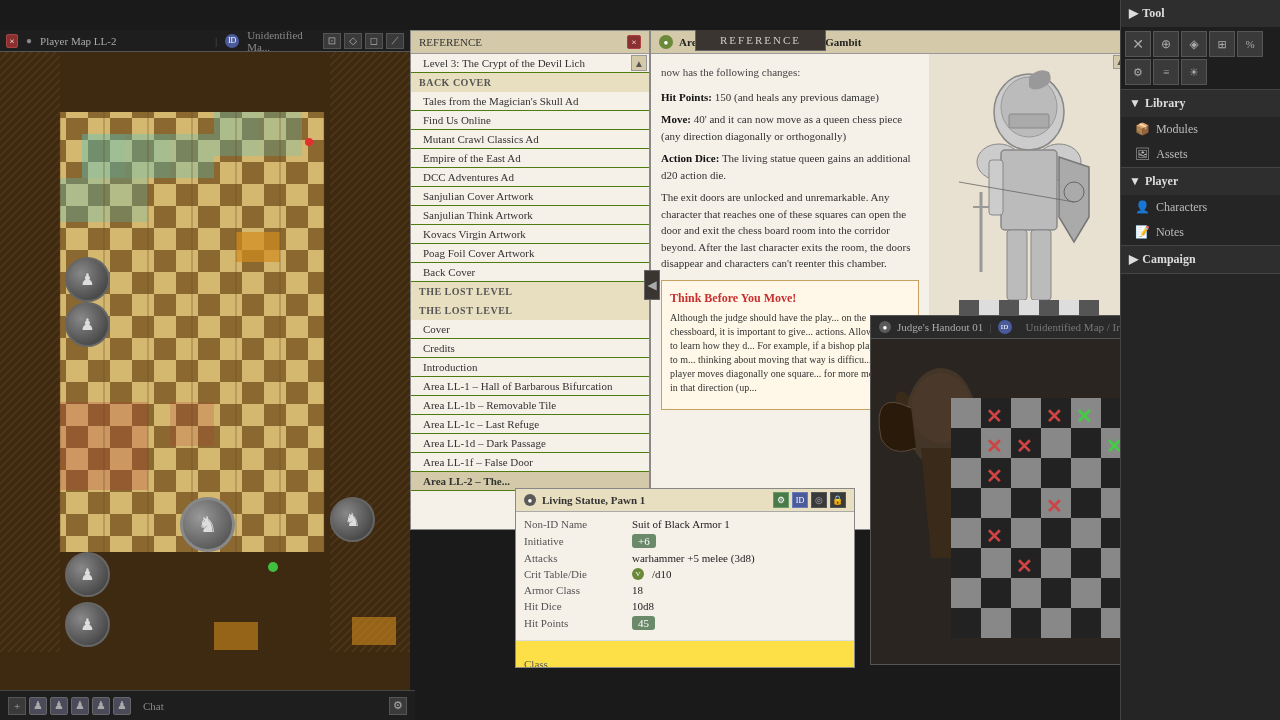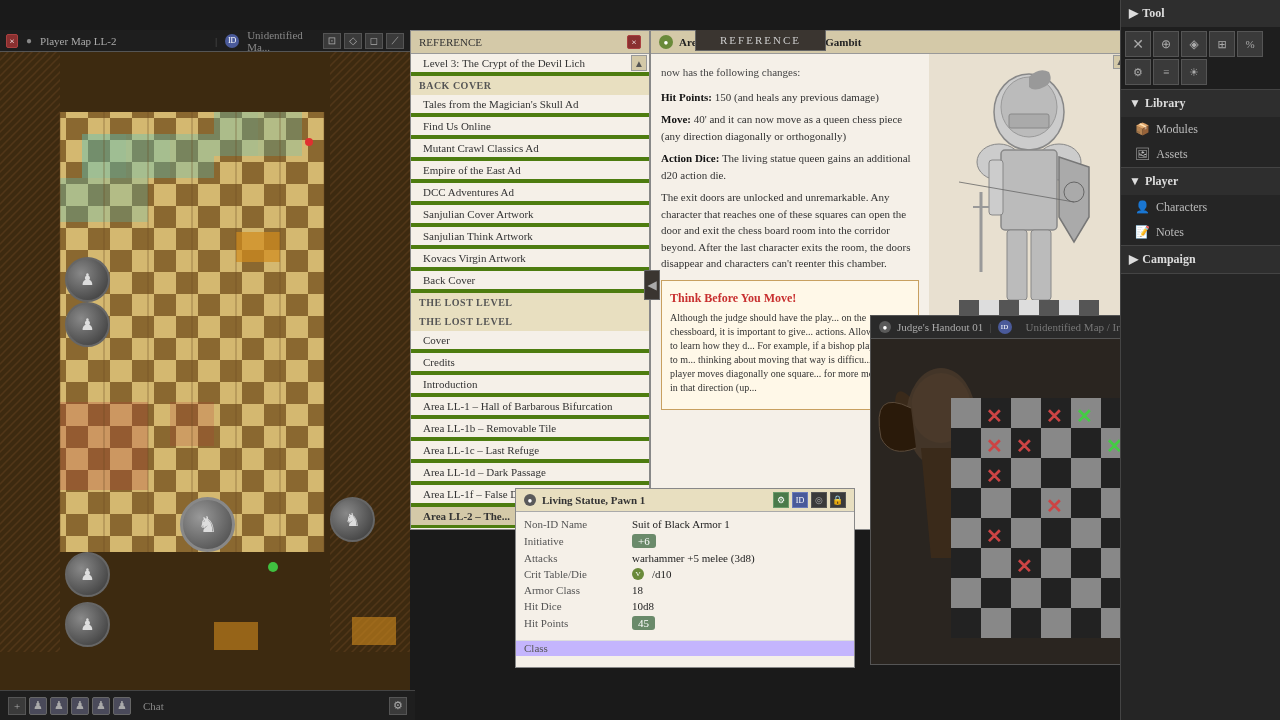--- a/index.html
+++ b/index.html
@@ -122,21 +122,21 @@
       font-weight: bold;
       text-transform: uppercase;
       letter-spacing: 0.5px;
     }
 
     .toc-item {
       padding: 3px 12px;
       font-size: 11px;
       color: #333;
       cursor: pointer;
-      border-bottom: 4px solid #4d7c0f;
+      border-bottom: 1px solid #4d7c0f;
     }
 
     .toc-item.active {
       background: #d4c9a8;
       font-weight: bold;
     }
 
     
     #content-panel {
       position: absolute;
@@ -544,20 +544,21 @@
 
     <div class="toc-section-header">BACK COVER</div>
     <div class="toc-item">Tales from the Magician's Skull Ad</div>
     <div class="toc-item">Find Us Online</div>
     <div class="toc-item">Mutant Crawl Classics Ad</div>
     <div class="toc-item">Empire of the East Ad</div>
     <div class="toc-item">DCC Adventures Ad</div>
     <div class="toc-item">Sanjulian Cover Artwork</div>
     <div class="toc-item">Sanjulian Think Artwork</div>
     <div class="toc-item">Kovacs Virgin Artwork</div>
+    <div class="toc-item">Poag Foil Cover Artwork</div>
     <div class="toc-item">Back Cover</div>
 
     <div class="toc-section-header">THE LOST LEVEL</div>
     <div class="toc-section-header">THE LOST LEVEL</div>
 
     <div class="toc-item">Cover</div>
     <div class="toc-item">Credits</div>
     <div class="toc-item">Introduction</div>
     <div class="toc-item">Area LL-1 – Hall of Barbarous Bifurcation</div>
     <div class="toc-item">Area LL-1b – Removable Tile</div>
@@ -683,21 +684,21 @@
       <span class="stat-value">10d8</span>
     </div>
     <div class="stat-row">
       <span class="stat-label">Hit Points</span>
       <span class="stat-badge">45</span>
     </div>
   </div>
 
   <div style="position:absolute;right:-20px;top:50%;transform:translateY(-50%);background:#d4c9a8;border:1px solid #999;width:20px;height:40px;display:flex;align-items:center;justify-content:center;cursor:pointer;writing-mode:vertical-lr;font-size:9px;color:#555;">▶</div>
 
-  <div style="padding:0 8px;border-top:1px solid #ddd;background:#c4b5fd;">
+  <div style="padding:16px 8px;border-top:1px solid #ddd;background:#fde047;">
     <span class="stat-label">Class</span>
   </div>
 </div>
 
 <div id="handout-panel">
   <div class="handout-title-bar">
     <div class="icon-circle" style="background:#5a5a5a;width:12px;height:12px;">●</div>
     <span>Judge's Handout 01</span>
     <span style="color:#555;">|</span>
     <div class="icon-circle icon-circle-blue" style="font-size:7px;">ID</div>

